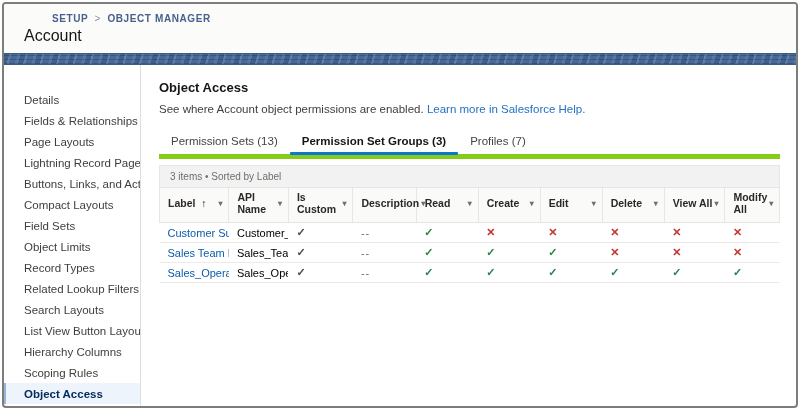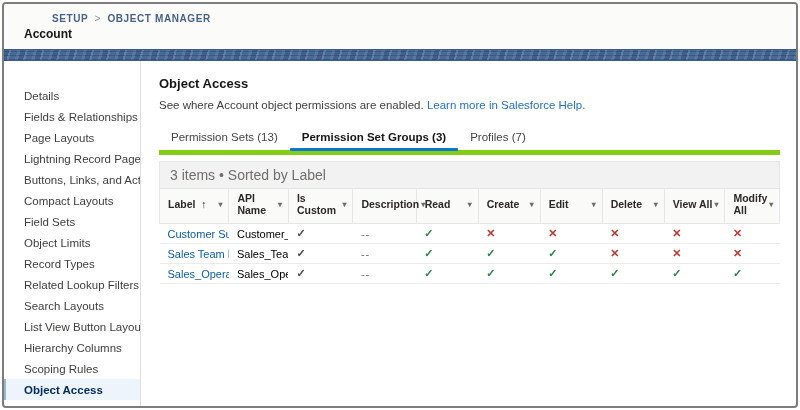--- a/index.html
+++ b/index.html
@@ -4,21 +4,21 @@
 <style>
   * { margin:0; padding:0; box-sizing:border-box; }
   html,body { width:800px; height:410px; background:#ffffff; font-family:"Liberation Sans", sans-serif; }
   .screen { width:796px; height:406px; margin:2px; border:2px solid #7d7d7d; border-radius:4px; overflow:hidden; background:#fff; display:flex; flex-direction:column; }
 
   
   .page-header { background:#fbfbfa; padding:9px 0 8px 20px; }
   .breadcrumb { font-size:10px; letter-spacing:.6px; color:#47618c; font-weight:bold;margin-left:28px; }
   .breadcrumb .crumb { cursor:pointer; }
   .breadcrumb .sep { color:#8a93a5; margin:0 3px; font-weight:normal; }
-  .page-title { font-size:12px; font-weight:bold; color:#161616; margin-top:3px; }
+  .page-title { font-size:16px; font-weight:normal; color:#161616; margin-top:3px; }
 
   
   .banner { height:12px; flex:0 0 12px; background-color:#4f739f;
     background-image:
       repeating-linear-gradient(105deg, rgba(20,40,80,.25) 0 5px, rgba(255,255,255,.10) 5px 7px, rgba(20,40,80,.12) 7px 13px, rgba(255,255,255,.04) 13px 16px),
       repeating-linear-gradient(0deg, rgba(30,55,95,.35) 0 1px, transparent 1px 4px);
     border-top:1px solid #3c5c85; border-bottom:1px solid #3c5c85; }
 
   .content { flex:1; display:flex; min-height:0; }
 
@@ -31,21 +31,21 @@
   .main { flex:1; padding:15px 16px 0 18px; min-width:0; display:flex; flex-direction:column; }
   .section-title { font-size:13px; font-weight:bold; color:#161616; }
   .section-desc { font-size:11.5px; color:#3e3e3c; margin-top:8px; }
   .section-desc a { color:#2272c3; text-decoration:none; cursor:pointer; }
 
   .tabs { display:flex; margin-top:14px; border-bottom:5px solid #84cc16; }
   .tab { font-size:11.5px; color:#444444; padding:6px 12px 7px; cursor:pointer; position:relative; }
   .tab.active { font-weight:bold; color:#161616; }
   .tab.active::after { content:""; position:absolute; left:0; right:0; bottom:-1px; height:3px; background:#0b76d3; border-radius:1px; }
 
-  .status-bar { background:#f3f2f2; border:1px solid #e7e6e5; border-bottom:none; font-size:14px; color:#706e6b; padding:5px 10px; margin-top:6px; }
+  .status-bar { background:#f3f2f2; border:1px solid #e7e6e5; border-bottom:none; font-size:10px; color:#706e6b; padding:5px 10px; margin-top:6px; }
 
   table { border-collapse:collapse; table-layout:fixed; width:100%; }
   thead th { background:#fafaf9; border:1px solid #e7e6e5; border-left:none; font-size:10.5px; color:#2b2826; text-align:left; padding:3px 4px 7px 8px; font-weight:bold; }
   thead th:first-child { border-left:1px solid #e7e6e5; }
   .th-inner { display:flex; align-items:center; justify-content:space-between; }
   .sort-arrow { font-weight:bold; margin-left:3px; }
   .col-chevron { color:#706e6b; font-size:8px; cursor:pointer; padding:0 2px; flex:0 0 auto; }
   tbody td { font-size:11px; padding:3px 4px 3px 8px; border-bottom:1px solid #ecebea; white-space:nowrap; overflow:hidden; text-overflow:clip; }
   td.label-cell a { color:#0b5cab; text-decoration:none; cursor:pointer; }
   td .check { color:#2e844a; font-weight:bold; font-size:11px; }

